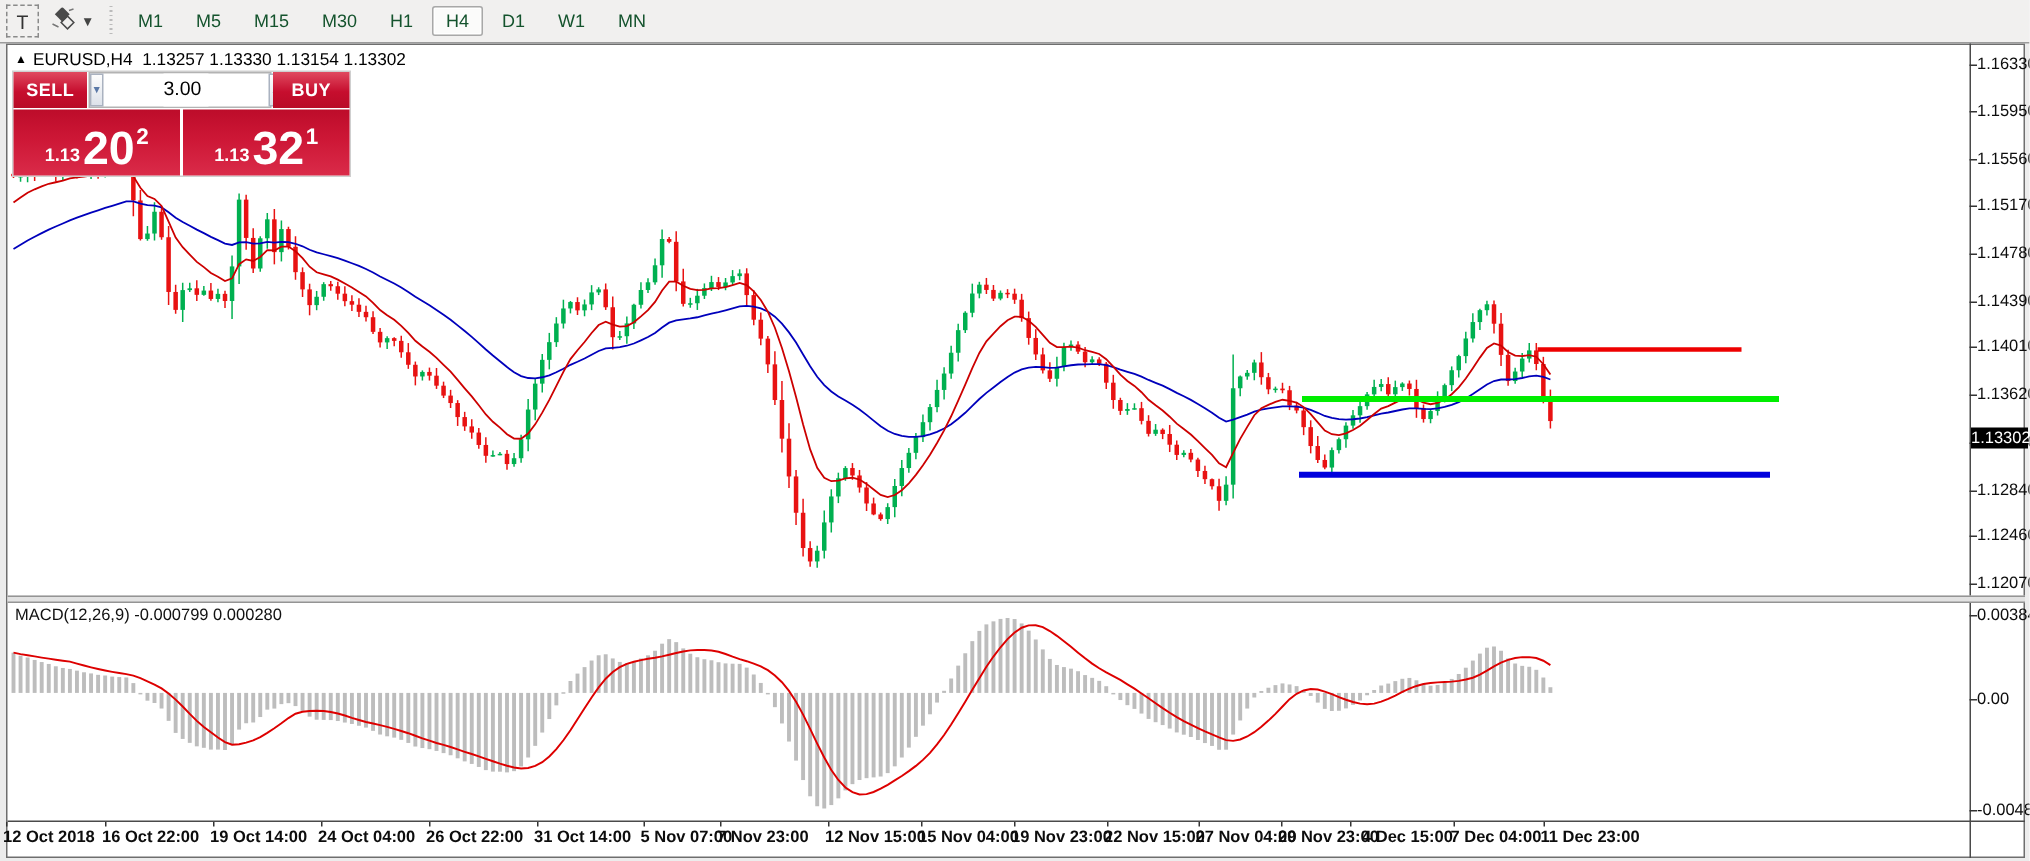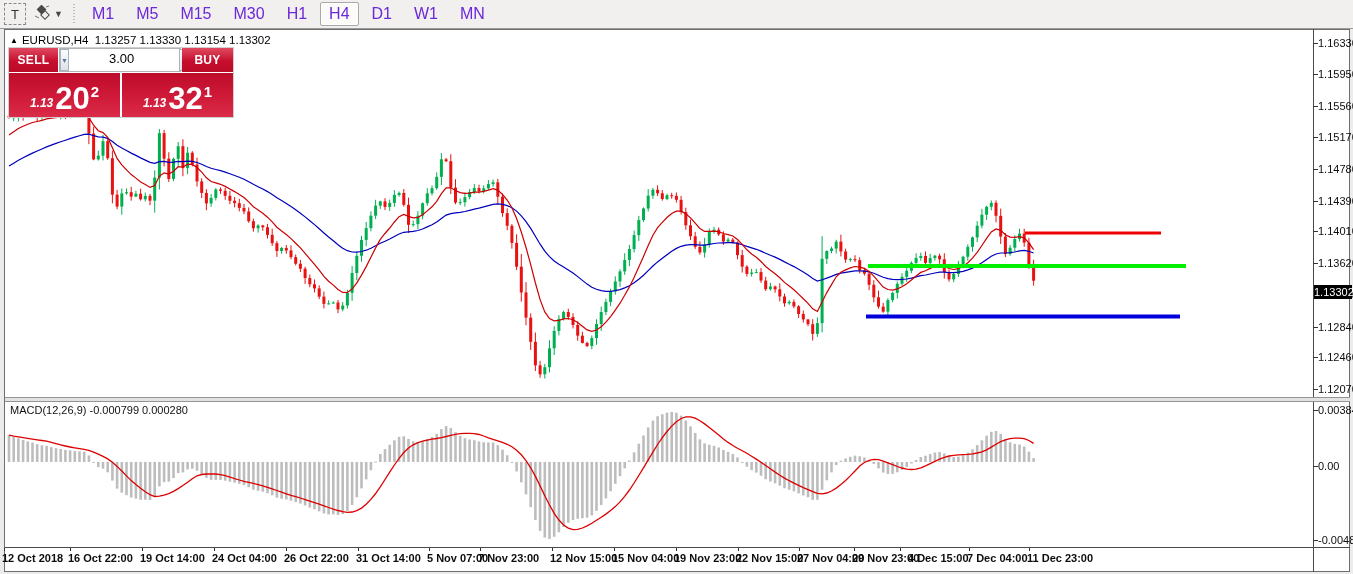--- a/index.html
+++ b/index.html
@@ -9,21 +9,21 @@
   .toolbar{position:absolute;left:0;top:0;width:1353px;height:28px;background:#f1f0ef;
            border-bottom:1px solid #9b9b9b;display:flex;align-items:center;}
   .tool-btn{height:20px;min-width:20px;margin-left:4px;display:flex;align-items:center;justify-content:center;
             color:#333;font-size:13px;}
   .t-tool{border:1px dashed #8a8a8a;width:20px;}
   .obj-icon{margin-left:8px;display:flex;align-items:center;}
   .caret{font-size:9px;color:#444;margin-left:3px;}
   .grip{width:5px;height:20px;margin:0 6px 0 10px;
         background:repeating-linear-gradient(180deg,#bbb 0 1px,transparent 1px 3px);
         width:2px;}
-  .tf-btn{padding:2px 8px;margin:0 2px;font-size:16px;color:#6d28d9;border:1px solid transparent;border-radius:2px;}
+  .tf-btn{padding:2px 8px;margin:0 2px;font-size:12px;color:#14532d;border:1px solid transparent;border-radius:2px;}
   .tf-btn.active{background:#fbfbfa;border:1px solid #a8a8a8;box-shadow:inset 0 0 0 1px #fff;}
   
   .chart-frame{position:absolute;left:4px;top:29px;width:1346px;height:543px;background:#fff;border:1px solid #6e6e6e;box-sizing:border-box;}
   .vaxis-line{position:absolute;left:1313px;top:29px;width:1px;height:543px;background:#4a4a4a;}
   .splitter{position:absolute;left:5px;top:397px;width:1345px;height:5px;background:#e2e2e2;border-top:1px solid #949494;border-bottom:1px solid #949494;box-sizing:border-box;}
   .time-sep{position:absolute;left:5px;top:547px;width:1345px;height:1px;background:#4a4a4a;}
   svg{position:absolute;}
   
   .caption{position:absolute;left:10px;top:34px;font-size:11.5px;color:#000;white-space:pre;}
   .caption .tri{font-size:8px;vertical-align:1px;margin-right:4px;}
@@ -43,21 +43,21 @@
   .sell-btn{width:49px;margin-right:1px;}
   .buy-btn{flex:1;margin-left:1px;}
   .spinner{width:122px;display:flex;border:1px solid #b3b3b3;box-sizing:border-box;background:#fff;gap:40px;}
   .spin-btn{width:17px;background:linear-gradient(180deg,#fdfdfd,#dde2ea);border:1px solid #aab2c0;box-sizing:border-box;
             display:flex;align-items:center;justify-content:center;font-size:7px;color:#5b79a8;}
   .spin-field{flex:1;font-size:13px;color:#000;text-align:right;padding:2px 5px 0 0;background:#fff;}
   .tp-row2{display:flex;height:44px;margin-top:1px;}
   .quote-box{width:112px;background:linear-gradient(180deg,#bd0c2a 0%,#cd1736 45%,#da2b49 100%);color:#fff;
              display:flex;align-items:flex-end;justify-content:center;padding-bottom:3px;box-sizing:border-box;}
   .quote-box.left{margin-right:2px;}
-  .q-prefix{font-size:12px;font-weight:bold;margin:0 2px 4px 0;font-style:italic;}
+  .q-prefix{font-size:12px;font-weight:bold;margin:0 2px 4px 0;}
   .q-big{font-size:31px;font-weight:bold;line-height:31px;}
   .q-sup{font-size:15px;font-weight:bold;margin:0 0 14px 1px;}
 </style>
 </head>
 <body>
 
 <div class="toolbar">
   <div class="tool-btn t-tool">
     <span>T</span>
   </div>

